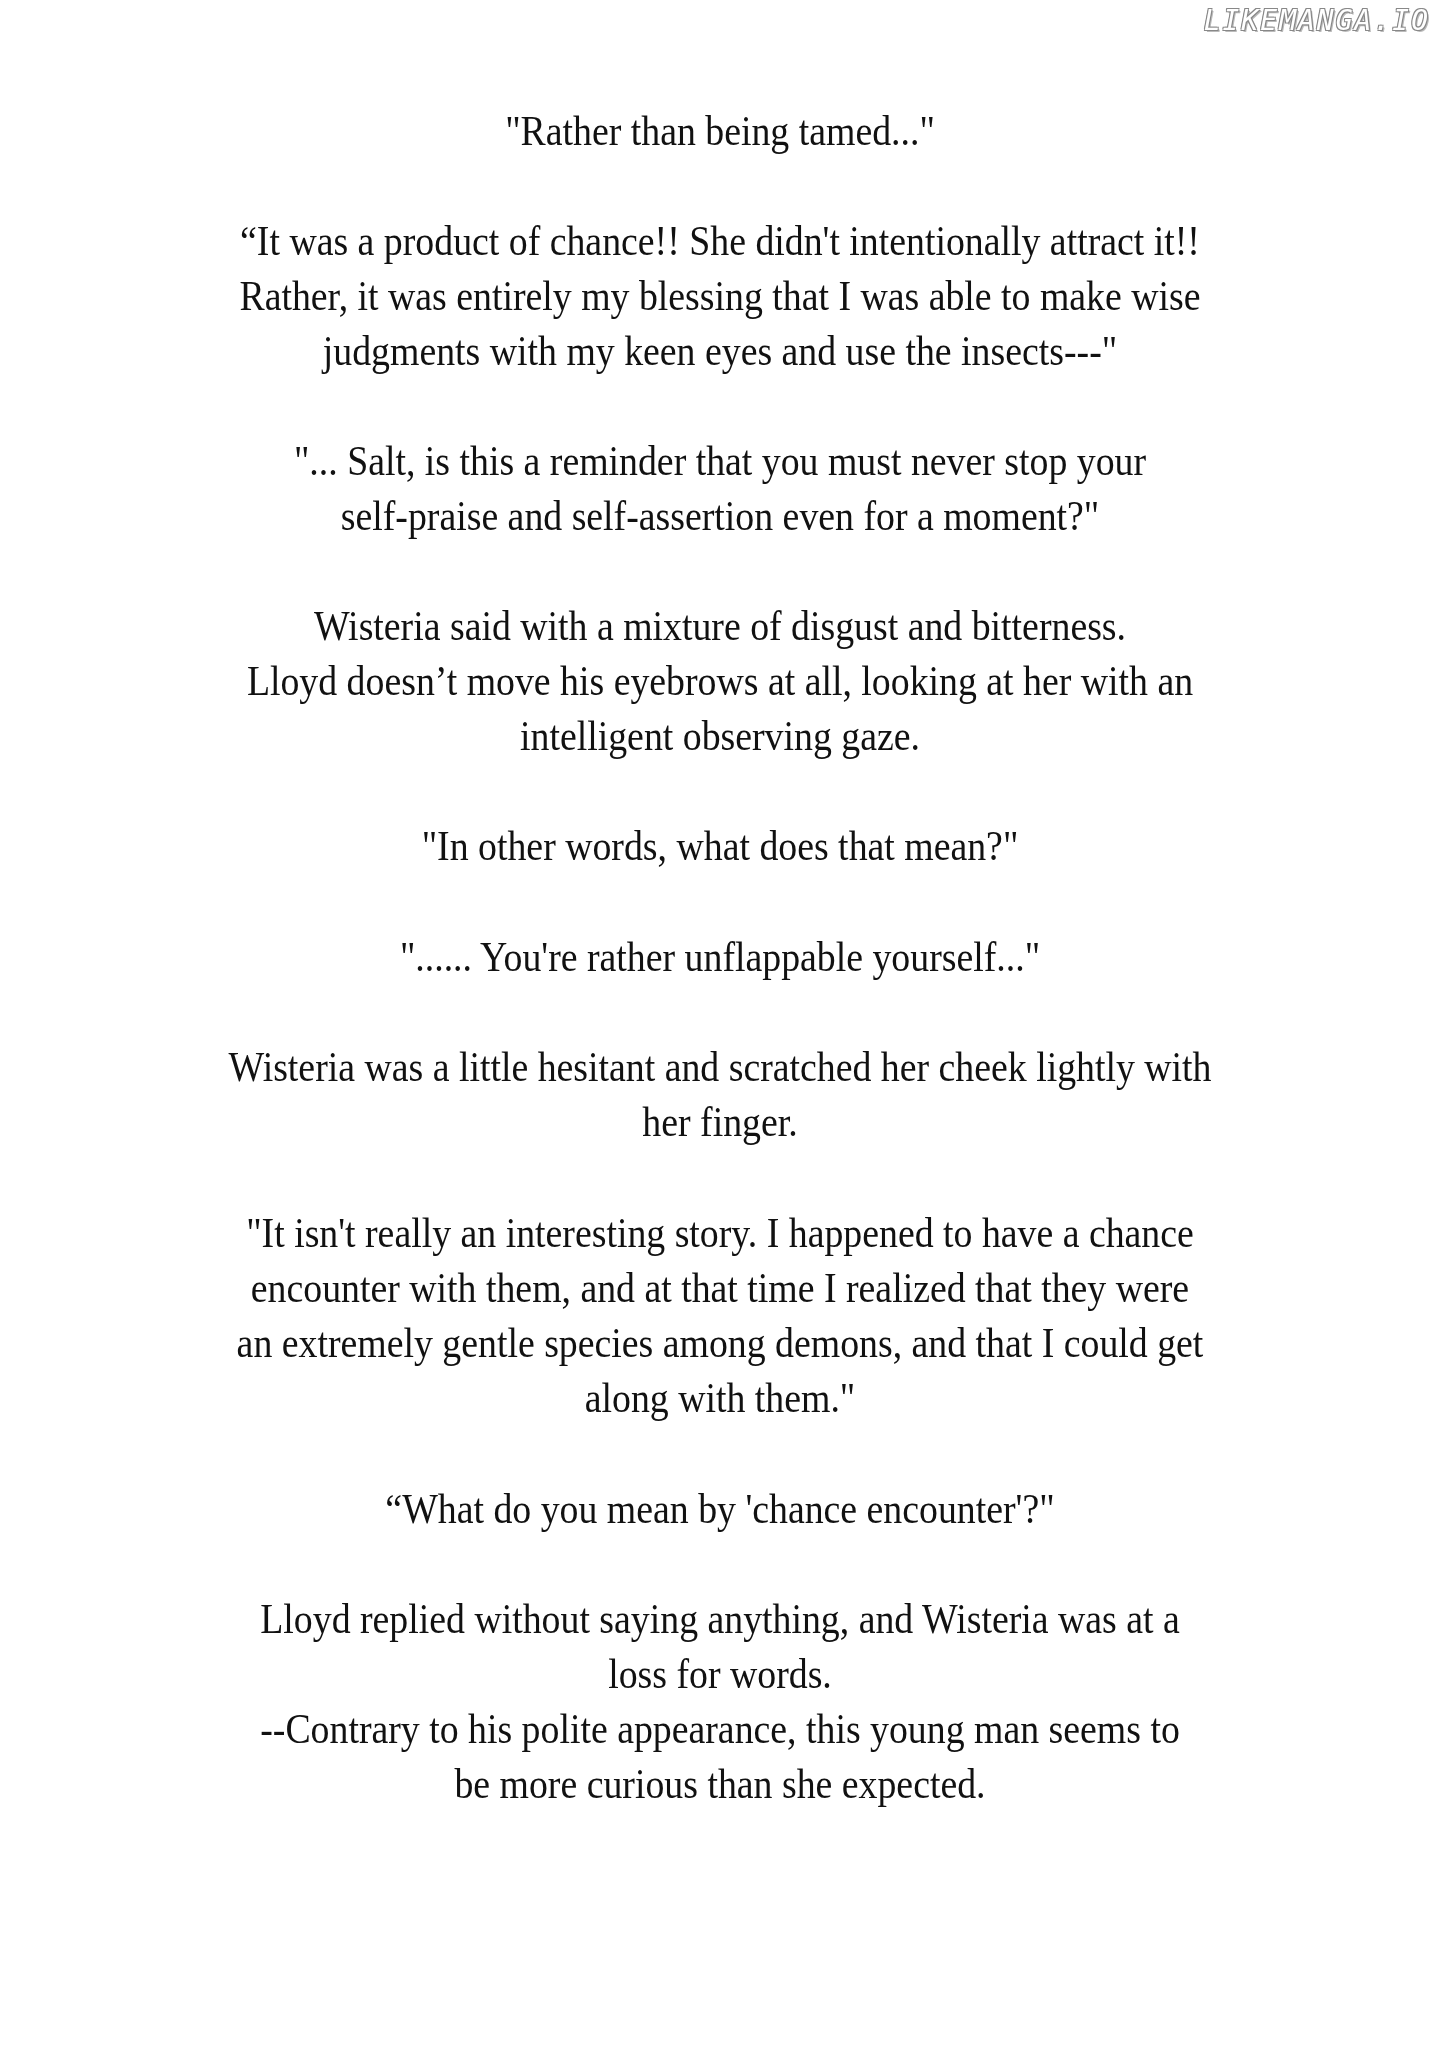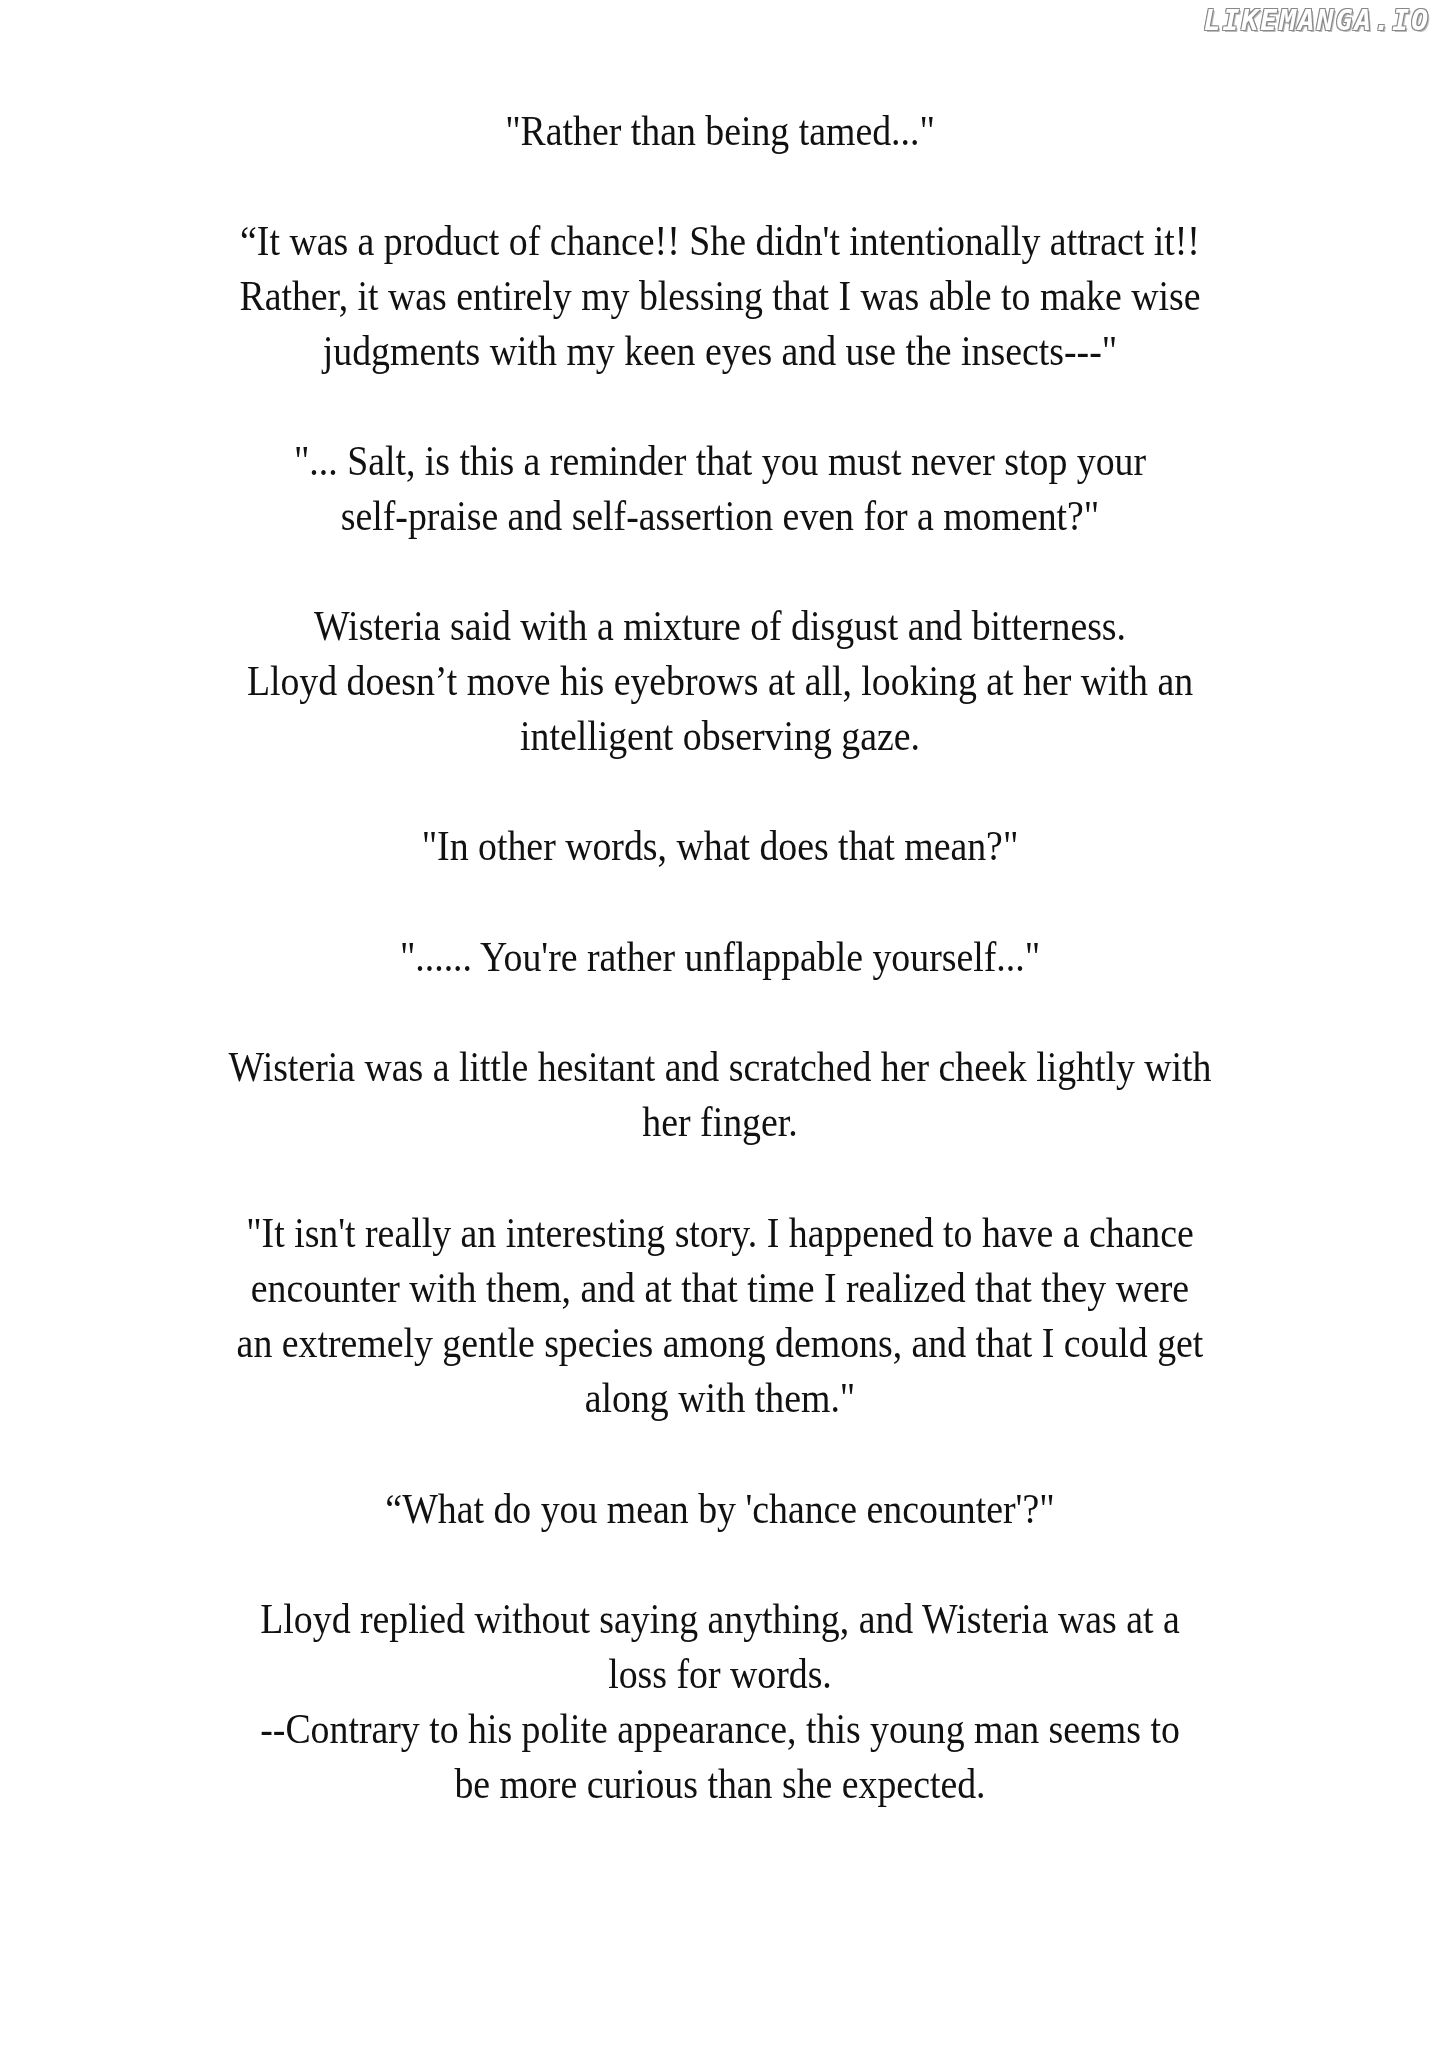--- a/index.html
+++ b/index.html
@@ -3,21 +3,21 @@
 <meta charset="utf-8">
 <style>
   html, body { margin: 0; padding: 0; }
   body {
     width: 1440px; height: 2048px; background: #ffffff; position: relative; overflow: hidden;
     font-family: "Liberation Serif", "DejaVu Serif", serif; color: #111111;
   }
   .watermark {
     position: absolute; top: 4px; right: 10px;
     font-family: "DejaVu Sans Mono", "Liberation Mono", monospace;
-    font-weight: bold; font-style: italic; font-size: 28px; letter-spacing: 2px;
+    font-weight: normal; font-style: italic; font-size: 28px; letter-spacing: 2px;
     color: #ffffff;
     text-shadow: -1px -1px 0 #888, 1px -1px 0 #888, -1px 1px 0 #888, 1px 1px 0 #888, 2px 2px 0 #bbb;
   }
   .line {
     position: absolute; left: 0; width: 1440px; text-align: center;
     font-size: 42px; line-height: 55px; height: 55px; white-space: nowrap;
     transform: scaleX(0.9); transform-origin: center;
   }
 </style>
 </head>

